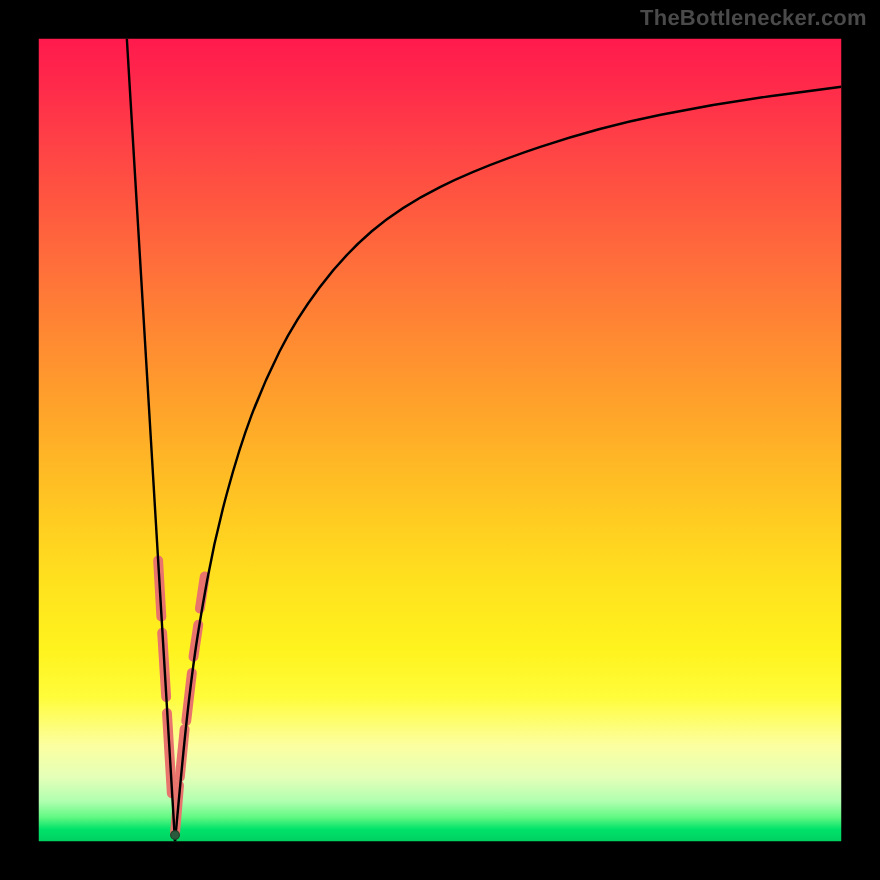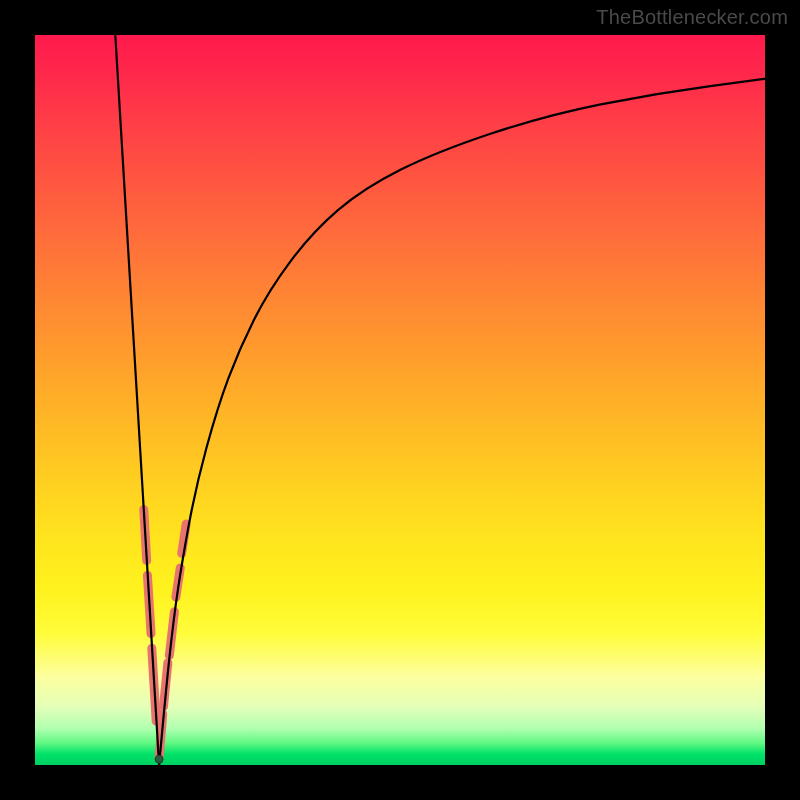--- a/index.html
+++ b/index.html
@@ -50,21 +50,21 @@
       #00e26a 98.5%,
       #00d060 100%
     );
   }
   .watermark {
     position: absolute;
     top: 6px;
     right: 12px;
     color: #4a4a4a;
     font-size: 20px;
-    font-weight: 400;
+    font-weight: 700;
     letter-spacing: 0.2px;
     user-select: none;
   }
   svg.curves {
     position: absolute;
     left: 0; top: 0;
     width: 100%; height: 100%;
   }
   .curve {
     fill: none;

